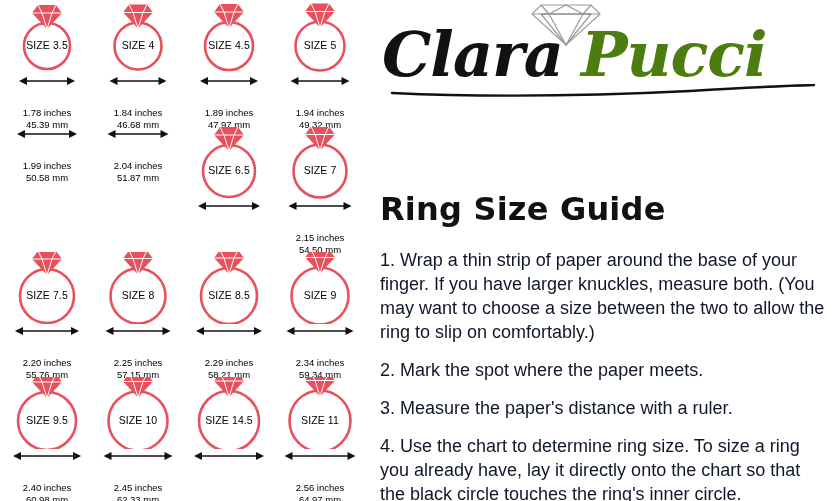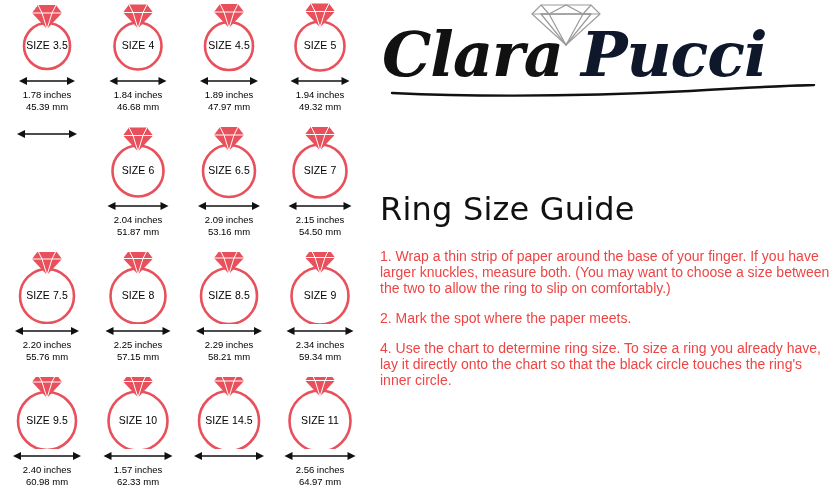--- a/index.html
+++ b/index.html
@@ -78,21 +78,21 @@
     height: 14px;
   }
   .arrow-row svg { display: block; }
 
   .meas {
     width: 90px;
     text-align: center;
     font-size: 9.5px;
     line-height: 12px;
     color: #000;
-    margin-top: 1px;
+    margin-top: 19px;
   }
 
   
   .logo-wrap {
     position: absolute;
     left: 10px;
     top: 2px;
     width: 450px;
     height: 100px;
   }
@@ -109,50 +109,50 @@
     height: 80px;
     font-family: "DejaVu Serif", serif;
     font-style: italic;
     font-weight: bold;
     font-size: 62px;
     line-height: 78px;
     letter-spacing: -1px;
     white-space: nowrap;
   }
   .logo-clara { color: #111111; }
-  .logo-pucci { color: #0f172a; }
+  .logo-pucci { color: #4d7c0f; }
   .logo-swoosh {
     position: absolute;
     left: 8px;
     top: 82px;
     width: 430px;
     height: 14px;
   }
 
   
   .guide-title {
     position: absolute;
     left: 8px;
     top: 190px;
     font-size: 32px;
-    font-weight: normal;
+    font-weight: bold;
     color: #111;
     letter-spacing: .2px;
     font-family: "DejaVu Sans", sans-serif;
   }
   .steps {
     position: absolute;
     left: 8px;
     top: 248px;
     width: 450px;
   }
   .step {
-    font-size: 14px;
-    line-height: 16px;
-    color: #ef4444;
+    font-size: 18px;
+    line-height: 24px;
+    color: #0f172a;
     margin-bottom: 14px;
   }
 </style>
 </head>
 <body>
 
 <div class="page">
 
   <div class="chart-area">
     <div class="ring-grid" id="ring-grid">
@@ -277,39 +277,26 @@
           </div>
         </div>
         <div class="ring-cell">
           <div class="arrow-row">
             <svg width="90" height="14" viewBox="0 0 90 14" aria-hidden="true">
               <line x1="21" y1="7" x2="69" y2="7" stroke="#111" stroke-width="1.6"></line>
               <polygon points="15,7 23,3 23,11" fill="#111"></polygon>
               <polygon points="75,7 67,3 67,11" fill="#111"></polygon>
             </svg>
           </div>
-        </div>
-        <div class="ring-cell">
-          <div class="ring-fig">
-            <svg width="90" height="72" viewBox="0 0 90 72" aria-hidden="true">
-              <circle cx="45" cy="44" r="25.5" fill="none" stroke="#e8505b" stroke-width="2.6"></circle>
-              <g fill="#e8505b">
-                <polygon points="30,8.5 60,8.5 45,24.5"></polygon>
-                <polygon points="30,8.5 36,0.5 54,0.5 60,8.5"></polygon>
-              </g>
-              <g stroke="#ffffff" stroke-width="1">
-                <line x1="30" y1="8.5" x2="60" y2="8.5"></line>
-                <line x1="36" y1="0.5" x2="40" y2="8.5"></line>
-                <line x1="54" y1="0.5" x2="50" y2="8.5"></line>
-                <line x1="40" y1="8.5" x2="45" y2="24.5"></line>
-                <line x1="50" y1="8.5" x2="45" y2="24.5"></line>
-              </g>
-            </svg>
-            <div class="size-label" style="top:37px">SIZE 6</div>
-          </div>
+          <div class="meas">
+            <div>1.99 inches</div>
+            <div>50.58 mm</div>
+          </div>
+        </div>
+        <div class="ring-cell">
           <div class="arrow-row">
             <svg width="90" height="14" viewBox="0 0 90 14" aria-hidden="true">
               <line x1="20.5" y1="7" x2="69.5" y2="7" stroke="#111" stroke-width="1.6"></line>
               <polygon points="14.5,7 22.5,3 22.5,11" fill="#111"></polygon>
               <polygon points="75.5,7 67.5,3 67.5,11" fill="#111"></polygon>
             </svg>
           </div>
           <div class="meas">
             <div>2.04 inches</div>
             <div>51.87 mm</div>
@@ -333,24 +320,20 @@
             </svg>
             <div class="size-label" style="top:37px">SIZE 6.5</div>
           </div>
           <div class="arrow-row">
             <svg width="90" height="14" viewBox="0 0 90 14" aria-hidden="true">
               <line x1="20" y1="7" x2="70" y2="7" stroke="#111" stroke-width="1.6"></line>
               <polygon points="14,7 22,3 22,11" fill="#111"></polygon>
               <polygon points="76,7 68,3 68,11" fill="#111"></polygon>
             </svg>
           </div>
-          <div class="meas">
-            <div>2.09 inches</div>
-            <div>53.16 mm</div>
-          </div>
         </div>
         <div class="ring-cell">
           <div class="ring-fig">
             <svg width="90" height="72" viewBox="0 0 90 72" aria-hidden="true">
               <circle cx="45" cy="44" r="26.5" fill="none" stroke="#e8505b" stroke-width="2.6"></circle>
               <g fill="#e8505b">
                 <polygon points="30,7.5 60,7.5 45,23.5"></polygon>
                 <polygon points="30,7.5 36,-0.5 54,-0.5 60,7.5"></polygon>
               </g>
               <g stroke="#ffffff" stroke-width="1">
@@ -544,21 +527,21 @@
             <div class="size-label" style="top:37px">SIZE 10</div>
           </div>
           <div class="arrow-row">
             <svg width="90" height="14" viewBox="0 0 90 14" aria-hidden="true">
               <line x1="16.5" y1="7" x2="73.5" y2="7" stroke="#111" stroke-width="1.6"></line>
               <polygon points="10.5,7 18.5,3 18.5,11" fill="#111"></polygon>
               <polygon points="79.5,7 71.5,3 71.5,11" fill="#111"></polygon>
             </svg>
           </div>
           <div class="meas">
-            <div>1.57 inches</div>
+            <div>2.45 inches</div>
             <div>62.33 mm</div>
           </div>
         </div>
         <div class="ring-cell">
           <div class="ring-fig">
             <svg width="90" height="72" viewBox="0 0 90 72" aria-hidden="true">
               <circle cx="45" cy="44" r="30" fill="none" stroke="#e8505b" stroke-width="2.6"></circle>
               <g fill="#e8505b">
                 <polygon points="30,4 60,4 45,20"></polygon>
                 <polygon points="30,4 36,-4 54,-4 60,4"></polygon>
@@ -639,16 +622,17 @@
           <path d="M2 9 C 90 13, 200 12, 300 7 C 350 4, 390 2, 424 1" fill="none" stroke="#111111" stroke-width="2.4" stroke-linecap="round"></path>
         </svg>
       </div>
     </div>
 
     <div class="guide-title">Ring Size Guide</div>
 
     <div class="steps" id="steps-list">
         <div class="step">1.  Wrap a thin strip of paper around the base of your finger. If you have larger knuckles, measure both. (You may want to choose a size between the two to allow the ring to slip on comfortably.)</div>
         <div class="step">2.  Mark the spot where the paper meets.</div>
+        <div class="step">3.  Measure the paper's distance with a ruler.</div>
         <div class="step">4.  Use the chart to determine ring size. To size a ring you already have, lay it directly onto the chart so that the black circle touches the ring's inner circle.</div>
       </div>
   </div>
 </div>
 
 </body></html>

